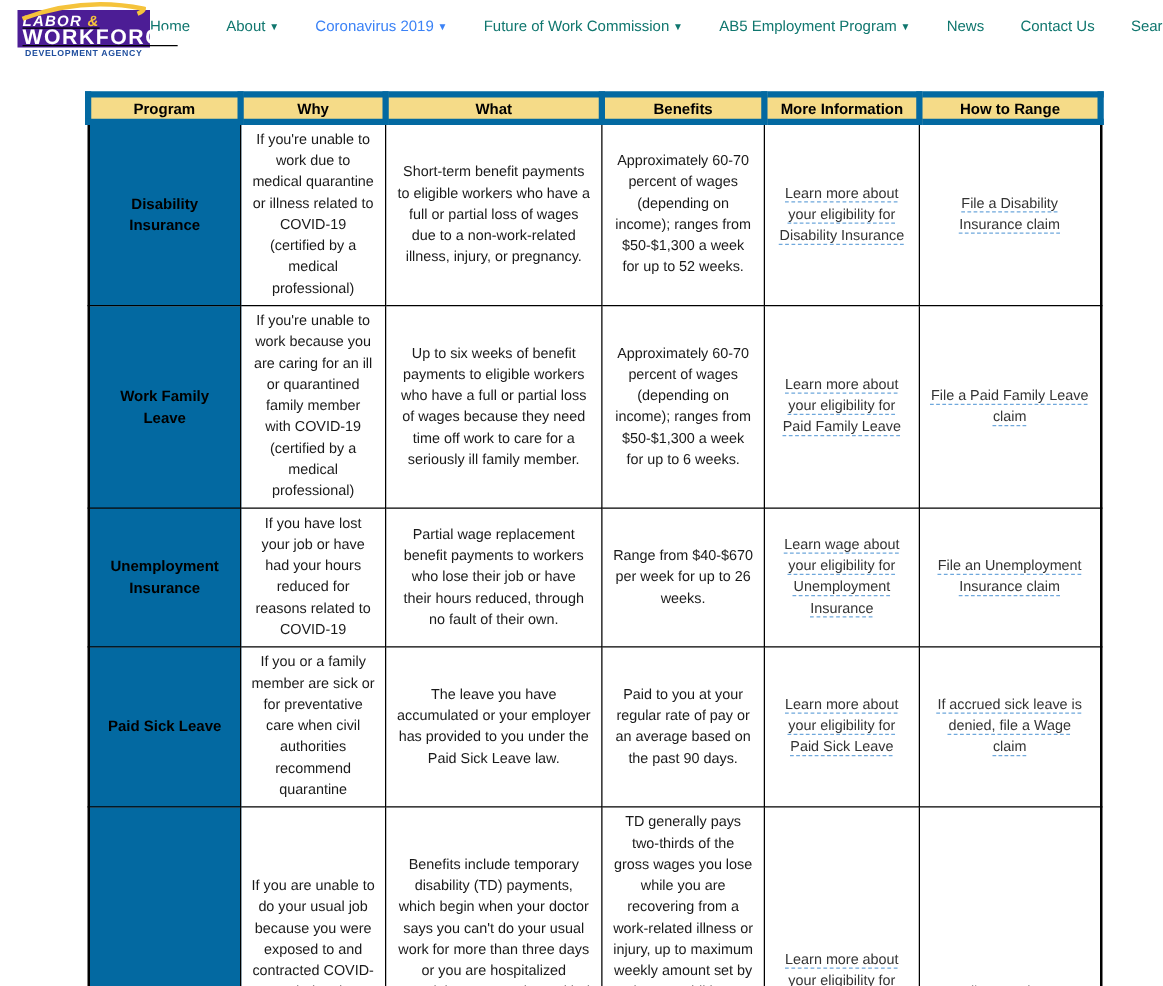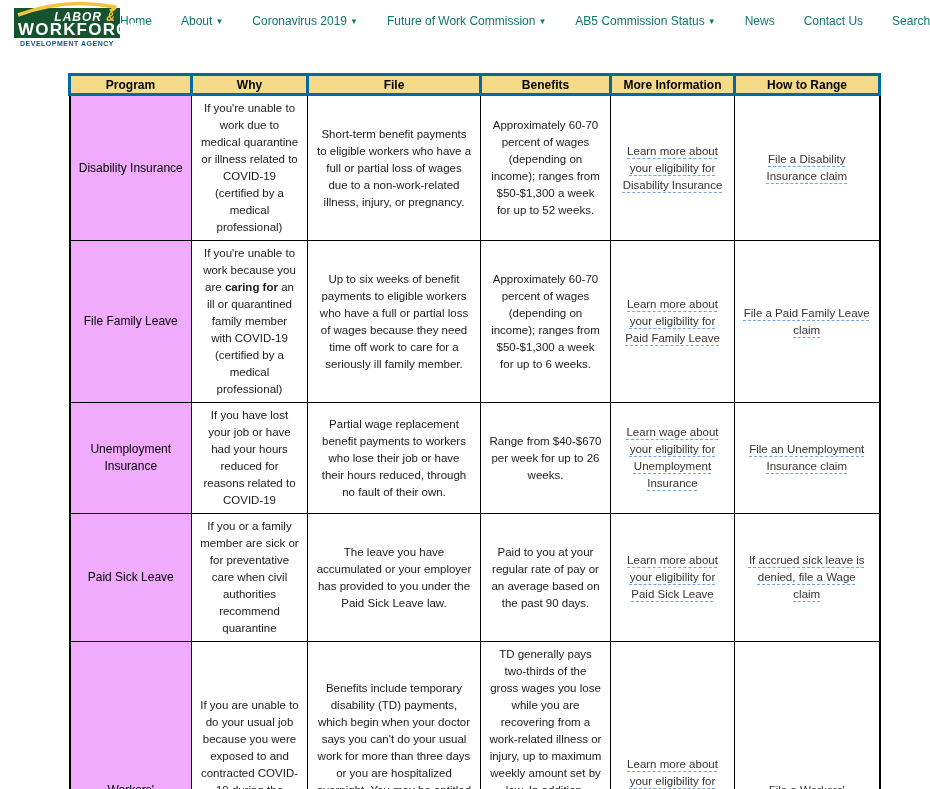--- a/index.html
+++ b/index.html
@@ -6,110 +6,110 @@
   body {
     width:930px; height:789px; background:#ffffff;
     font-family:"Liberation Sans", sans-serif;
     overflow:hidden;
   }
 
   
   header { height:48px; display:flex; align-items:flex-start; }
   .logo { position:relative; width:106px; margin:3px 0 0 14px; display:block; text-decoration:none; }
   .logo-swoosh { position:absolute; top:-2px; left:2px; width:102px; height:16px; z-index:2; }
-  .logo-box { position:relative; margin-top:5px; background:#14532d; padding:3px 4px 2px; text-align:right; z-index:1; }
+  .logo-box { position:relative; margin-top:5px; background:#4c1d95; padding:3px 4px 2px; text-align:left; z-index:1;text-decoration:underline; }
   .logo-l1 { color:#ffffff; font-style:italic; font-weight:bold; font-size:12px; letter-spacing:1px; line-height:12px; }
   .logo-l1 .amp { color:#f5c33b; font-style:italic; }
   .logo-l2 { color:#ffffff; font-weight:bold; font-size:17px; letter-spacing:1.2px; line-height:13px; }
   .logo-l3 { color:#1f4e9e; font-weight:bold; font-size:7px; letter-spacing:0.5px; text-align:center; margin-top:2px; white-space:nowrap; }
 
   nav { margin-left:auto; display:flex; align-items:center; gap:29px; padding:14px 6px 0 0; }
   .nav-item { font-size:12px; color:#0f766e; text-decoration:none; white-space:nowrap; cursor:pointer; }
-  .nav-item.active { color:#0f766e; }
+  .nav-item.active { color:#3b82f6; }
   .caret { font-size:8px; margin-left:3px; vertical-align:1px; }
 
   
   main { padding:25px 0 0 68px; }
   table { border-collapse:collapse; table-layout:fixed; width:810px; border:2px solid #000; }
   th {
     background:#f5db88; font-size:12px; font-weight:bold;
-    border:3px solid #0369a1; padding:1px 2px; height:15px; color:#000;
+    border:5px solid #0369a1; padding:1px 2px; height:15px; color:#000;
   }
   td {
     border:1px solid #000; font-size:11.5px; line-height:17px;
     text-align:center; vertical-align:middle; padding:4px 8px; color:#1a1a1a;
   }
-  td.prog { background:#f0abfc; font-weight:normal; font-size:12px; color:#000; }
+  td.prog { background:#0369a1; font-weight:bold; font-size:12px; color:#000; }
   tr.r1 { height:105px; } tr.r2 { height:135px; } tr.r3 { height:88px; }
   tr.r4 { height:100px; } tr.r5 { height:258px; }
   a.cell-link {
     color:#333333; cursor:pointer;
     text-decoration:underline dashed #6fa8dc 1px;
     text-underline-offset:3px;
   }
   tr.r5 td.minfo { border-bottom:3px solid #3b63b0; }
-  .bold { font-weight:bold; }
+  .bold { font-weight:normal; }
 </style>
 </head>
 <body>
 
 <header>
   <a class="logo">
     <svg class="logo-swoosh" viewBox="0 0 102 16">
       <path d="M2 14 Q50 -4 99 6 Q99 8 94 10" stroke="#f5c33b" stroke-width="3.5" fill="none"></path>
     </svg>
     <div class="logo-box">
       <div class="logo-l1"><span>LABOR </span><span class="amp">&amp;</span></div>
       <div class="logo-l2">WORKFORCE</div>
     </div>
     <div class="logo-l3">DEVELOPMENT AGENCY</div>
   </a>
   <nav>
     <a class="nav-item"><span>Home</span></a>
     <a class="nav-item"><span>About</span><span class="caret">▼</span></a>
     <a class="nav-item active"><span>Coronavirus 2019</span><span class="caret">▼</span></a>
     <a class="nav-item"><span>Future of Work Commission</span><span class="caret">▼</span></a>
-    <a class="nav-item"><span>AB5 Commission Status</span><span class="caret">▼</span></a>
+    <a class="nav-item"><span>AB5 Employment Program</span><span class="caret">▼</span></a>
     <a class="nav-item"><span>News</span></a>
     <a class="nav-item"><span>Contact Us</span></a>
     <a class="nav-item"><span>Search</span></a>
   </nav>
 </header>
 
 <main>
   <table>
     <colgroup>
       <col style="width:122px">
         <col style="width:116px">
         <col style="width:173px">
       <col style="width:130px">
         <col style="width:124px">
         <col style="width:145px">
     </colgroup>
     <thead>
       <tr>
         <th>Program</th>
         <th>Why</th>
-        <th>File</th>
+        <th>What</th>
         <th>Benefits</th>
         <th>More Information</th>
         <th>How to Range</th>
       </tr>
     </thead>
     <tbody>
       <tr class="r1">
         <td class="prog">Disability Insurance</td>
         <td>If you're unable to work due to medical quarantine or illness related to COVID-19 (certified by a medical professional)</td>
         <td>Short-term benefit payments to eligible workers who have a full or partial loss of wages due to a non-work-related illness, injury, or pregnancy.</td>
         <td>Approximately 60-70 percent of wages (depending on income); ranges from $50-$1,300 a week for up to 52 weeks.</td>
         <td><a class="cell-link">Learn more about your eligibility for Disability Insurance</a></td>
         <td><a class="cell-link">File a Disability Insurance claim</a></td>
       </tr>
       <tr class="r2">
-        <td class="prog">File Family Leave</td>
+        <td class="prog">Work Family Leave</td>
         <td><span>If you're unable to work because you are </span><span class="bold">caring for</span><span> an ill or quarantined family member with COVID-19 (certified by a medical professional)</span></td>
         <td>Up to six weeks of benefit payments to eligible workers who have a full or partial loss of wages because they need time off work to care for a seriously ill family member.</td>
         <td>Approximately 60-70 percent of wages (depending on income); ranges from $50-$1,300 a week for up to 6 weeks.</td>
         <td><a class="cell-link">Learn more about your eligibility for Paid Family Leave</a></td>
         <td><a class="cell-link">File a Paid Family Leave claim</a></td>
       </tr>
       <tr class="r3">
         <td class="prog">Unemployment Insurance</td>
         <td>If you have lost your job or have had your hours reduced for reasons related to COVID-19</td>
         <td>Partial wage replacement benefit payments to workers who lose their job or have their hours reduced, through no fault of their own.</td>

